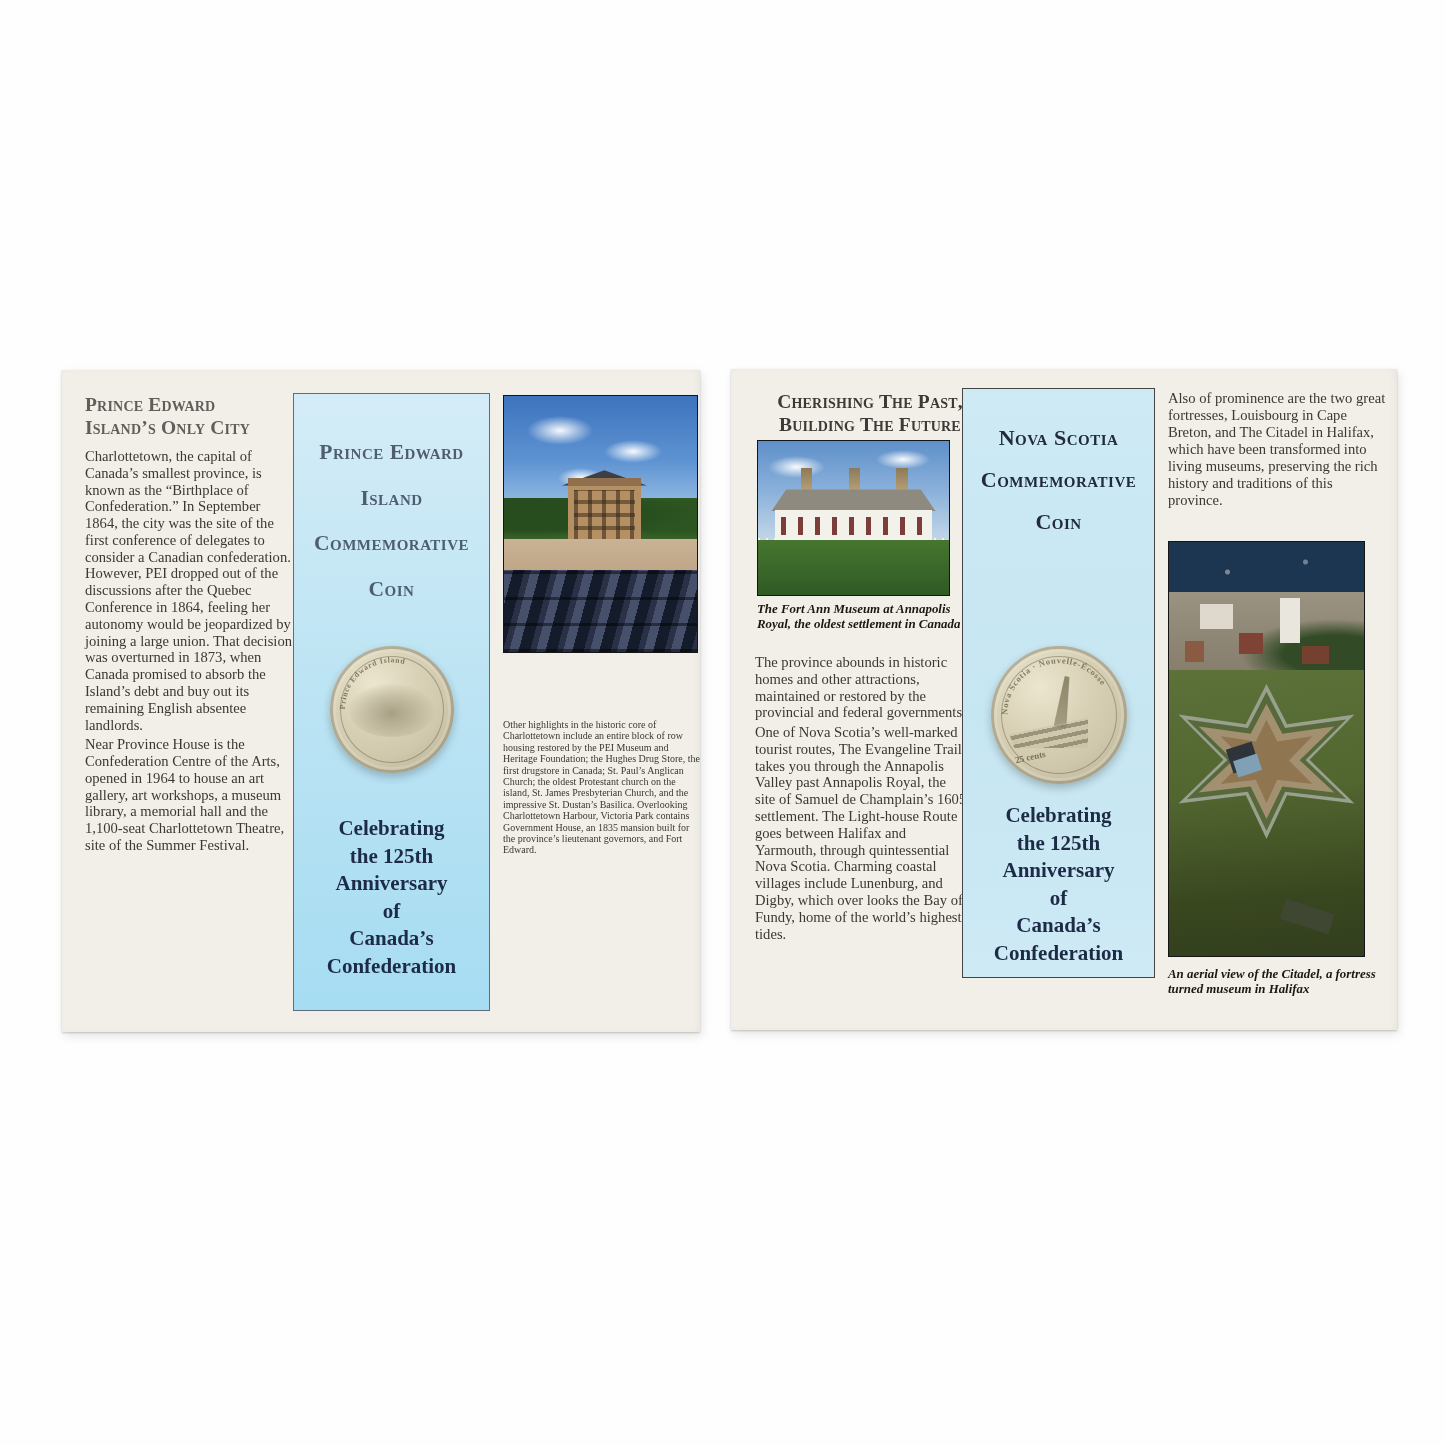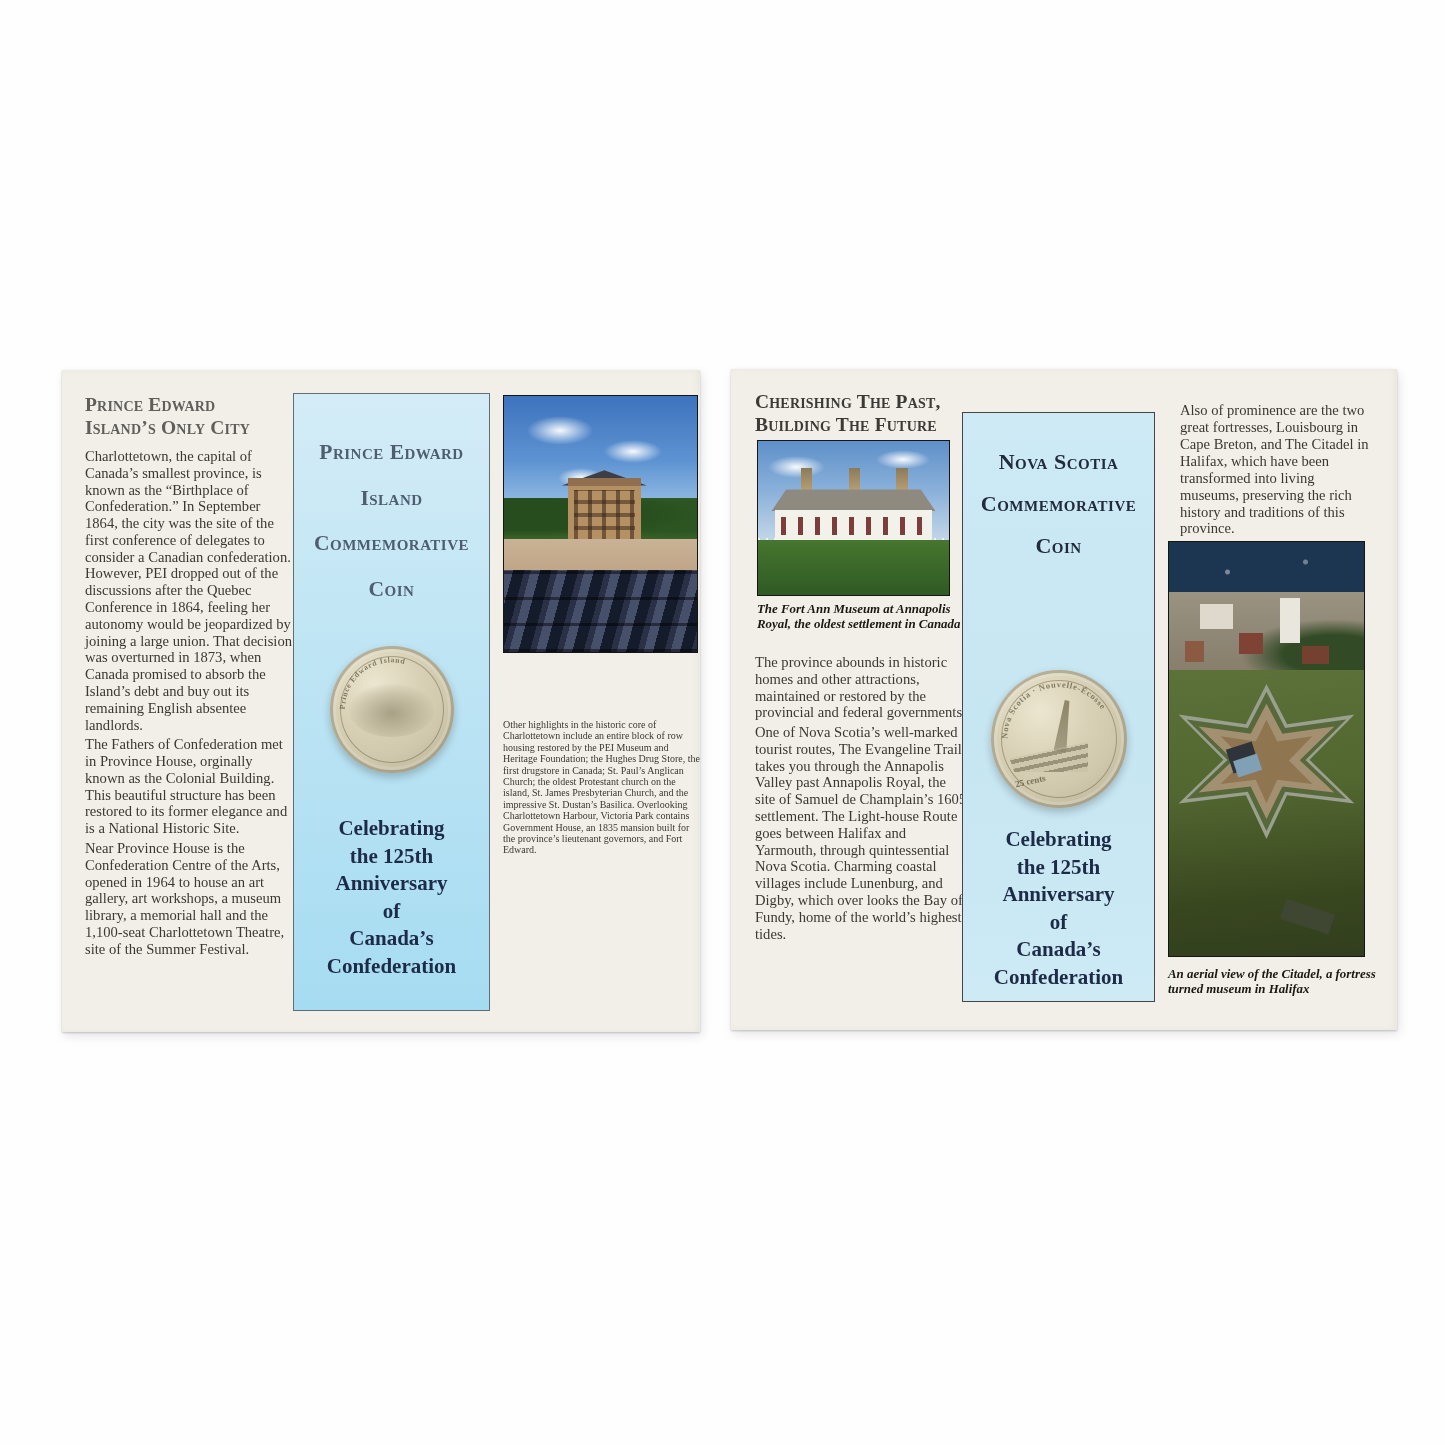--- a/index.html
+++ b/index.html
@@ -29,37 +29,37 @@
   .abs{position:absolute;}
 
   
   .c1-left{left:23px;top:23px;width:207px;}
   .c1-photo{left:441px;top:25px;width:195px;height:258px;}
   .c1-caption{left:441px;top:290px;width:195px;}
   .c1-right{left:441px;top:349px;width:197px;}
   .c1-right p{font-size:10px;line-height:1.14;}
 
   
-  .c2-head{left:24px;top:21px;width:230px;}
+  .c2-head{left:24px;top:21px;width:230px;text-align:center;}
   .c2-photo{left:26px;top:71px;width:193px;height:156px;}
   .c2-caption{left:26px;top:233px;width:210px;}
   .c2-left{left:24px;top:285px;width:214px;}
   .c2-right-para{left:437px;top:21px;width:218px;}
-  .c2-right-para p{margin:12px;font-size:14.6px;line-height:1.16;}
+  .c2-right-para p{margin:0;font-size:14.6px;line-height:1.16;}
   .c2-photo2{left:437px;top:172px;width:197px;height:416px;}
   .c2-caption2{left:437px;top:598px;width:210px;}
 
   .caption{font-weight:bold;font-style:italic;font-size:12.9px;line-height:1.18;color:#1a180f;}
 
   
   .panel{position:absolute;overflow:hidden;}
   .panel-pei{left:231px;top:23px;width:197px;height:618px;border:1px solid #5d6e79;
              background:linear-gradient(180deg,var(--pei-panel-top) 0%, #c2e6f4 35%, var(--pei-panel-bottom) 100%);}
   .panel-ns{left:231px;top:19px;width:193px;height:590px;border:1px solid #454545;
-            background:linear-gradient(180deg,#cdeaf5 0%, var(--ns-panel) 55%, #cdeaf5 100%);margin-top:24px;}
+            background:linear-gradient(180deg,#cdeaf5 0%, var(--ns-panel) 55%, #cdeaf5 100%);}
   .panel-title{position:absolute;left:0;width:100%;text-align:center;font-weight:bold;letter-spacing:.5px;}
   .panel-pei .panel-title{top:36px;font-size:21.5px;line-height:2.12;color:var(--pei-title);}
   .panel-ns  .panel-title{top:28px;font-size:22px;line-height:1.9;color:var(--ns-title);}
   .tagline{position:absolute;left:0;width:100%;text-align:center;font-weight:bold;
            font-size:21px;line-height:1.31;color:var(--tagline);}
   .panel-pei .tagline{top:421px;}
   .panel-ns  .tagline{top:413px;}
 
   
   .coin{position:absolute;left:50%;transform:translateX(-50%);border-radius:50%;
@@ -135,21 +135,20 @@
 </style>
 </head>
 <body>
 
 <section class="card card-pei">
 
   <div class="abs c1-left bodycol">
     <h2 class="headline gray sc pre">Prince Edward
 Island’s Only City</h2>
     <p>Charlottetown, the capital of Canada’s smallest province, is known as the “Birthplace of Confederation.” In September 1864, the city was the site of the first conference of delegates to consider a Canadian confederation. However, PEI dropped out of the discussions after the Quebec Conference in 1864, feeling her autonomy would be jeopardized by joining a large union. That decision was overturned in 1873, when Canada promised to absorb the Island’s debt and buy out its remaining English absentee landlords.</p>
-    <p>The Fathers of Confederation met in Province House, orginally known as the Colonial Building. This beautiful structure has been restored to its former elegance and is a National Historic Site.</p>
     <p>Near Province House is the Confederation Centre of the Arts, opened in 1964 to house an art gallery, art workshops, a museum library, a memorial hall and the 1,100-seat Charlottetown Theatre, site of the Summer Festival.</p>
   </div>
 
   <div class="panel panel-pei">
     <div class="panel-title sc pre">Prince Edward
 Island
 Commemorative
 Coin</div>
     <div class="coin coin-pei">
       <div class="coin-ring"></div>

